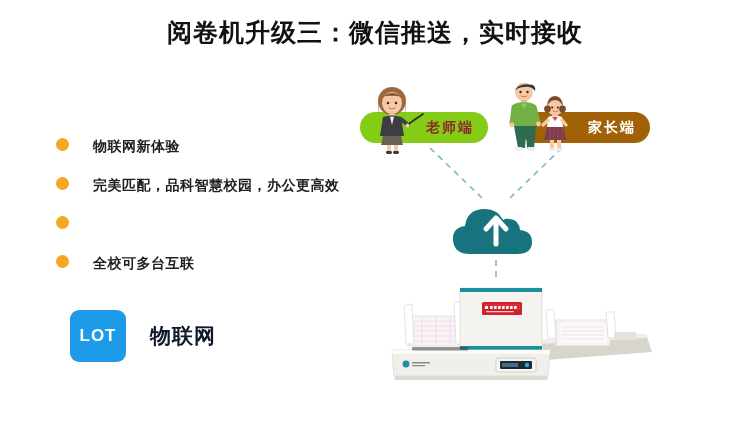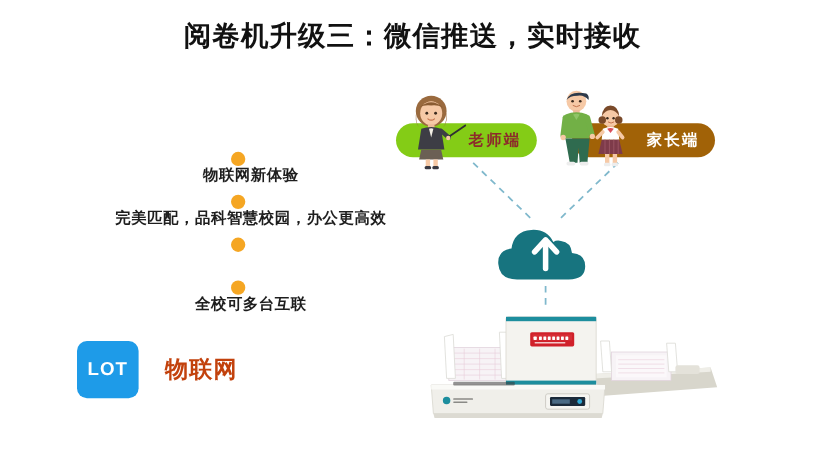--- a/index.html
+++ b/index.html
@@ -32,23 +32,21 @@
 
   
   .bullet-list {
     position: absolute;
     left: 56px;
     top: 138px;
     width: 320px;
   }
   .bullet-row {
     display: flex;
-    align-items: center;
     height: 39px;
-    flex-direction: column;
   }
   .bullet-dot {
     width: 13px;
     height: 13px;
     border-radius: 50%;
     background: #F5A623;
     flex: 0 0 auto;
   }
   .bullet-text {
     margin-left: 24px;
@@ -77,21 +75,21 @@
     justify-content: center;
     color: #ffffff;
     font-size: 17px;
     font-weight: bold;
     letter-spacing: 1px;
   }
   .iot-label {
     margin-left: 24px;
     font-size: 21px;
     font-weight: bold;
-    color: #c2410c;
+    color: #0f172a;
     letter-spacing: 1px;
   }
 
   
   .diagram {
     position: absolute;
     left: 350px;
     top: 70px;
     width: 340px;
     height: 340px;

